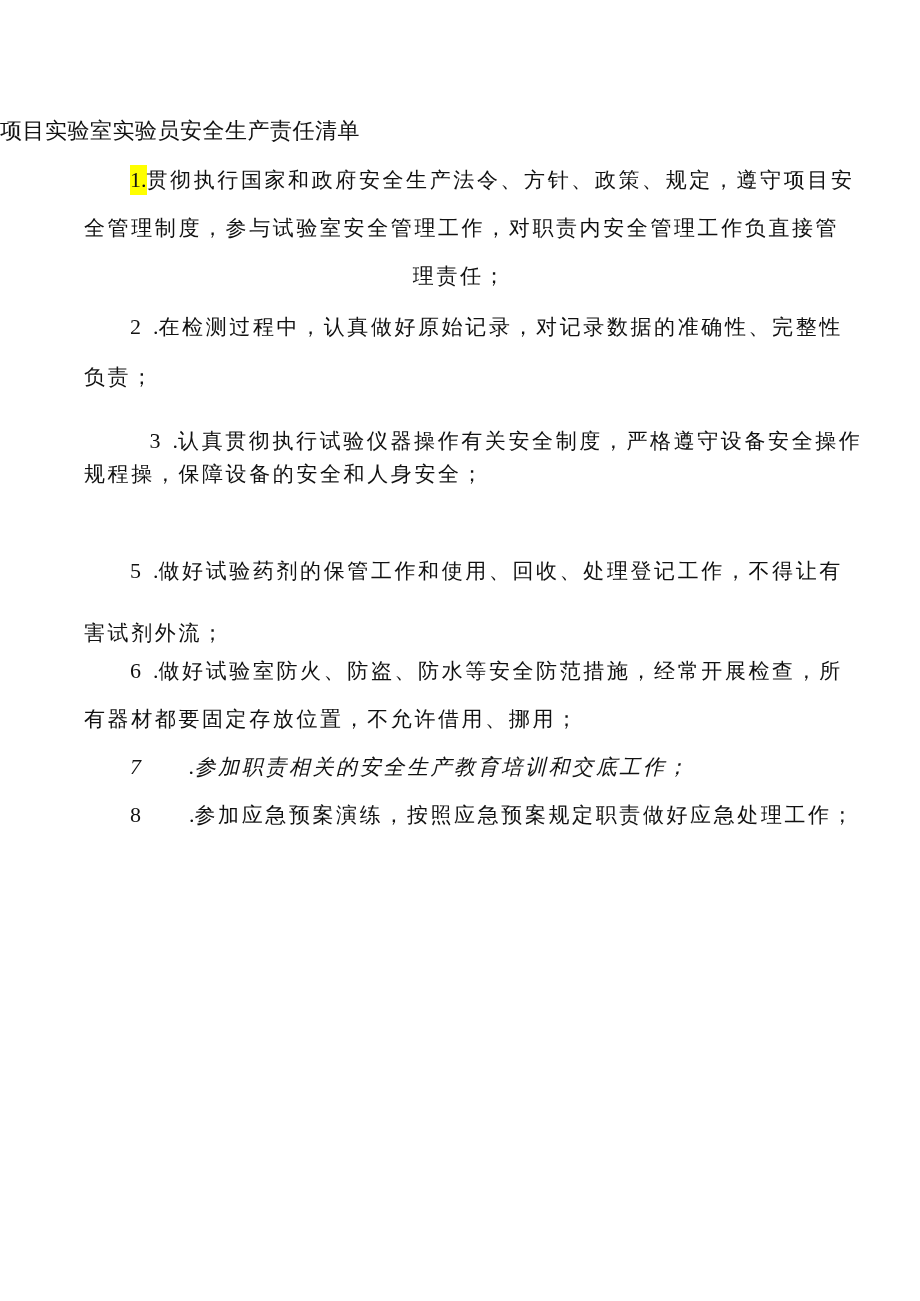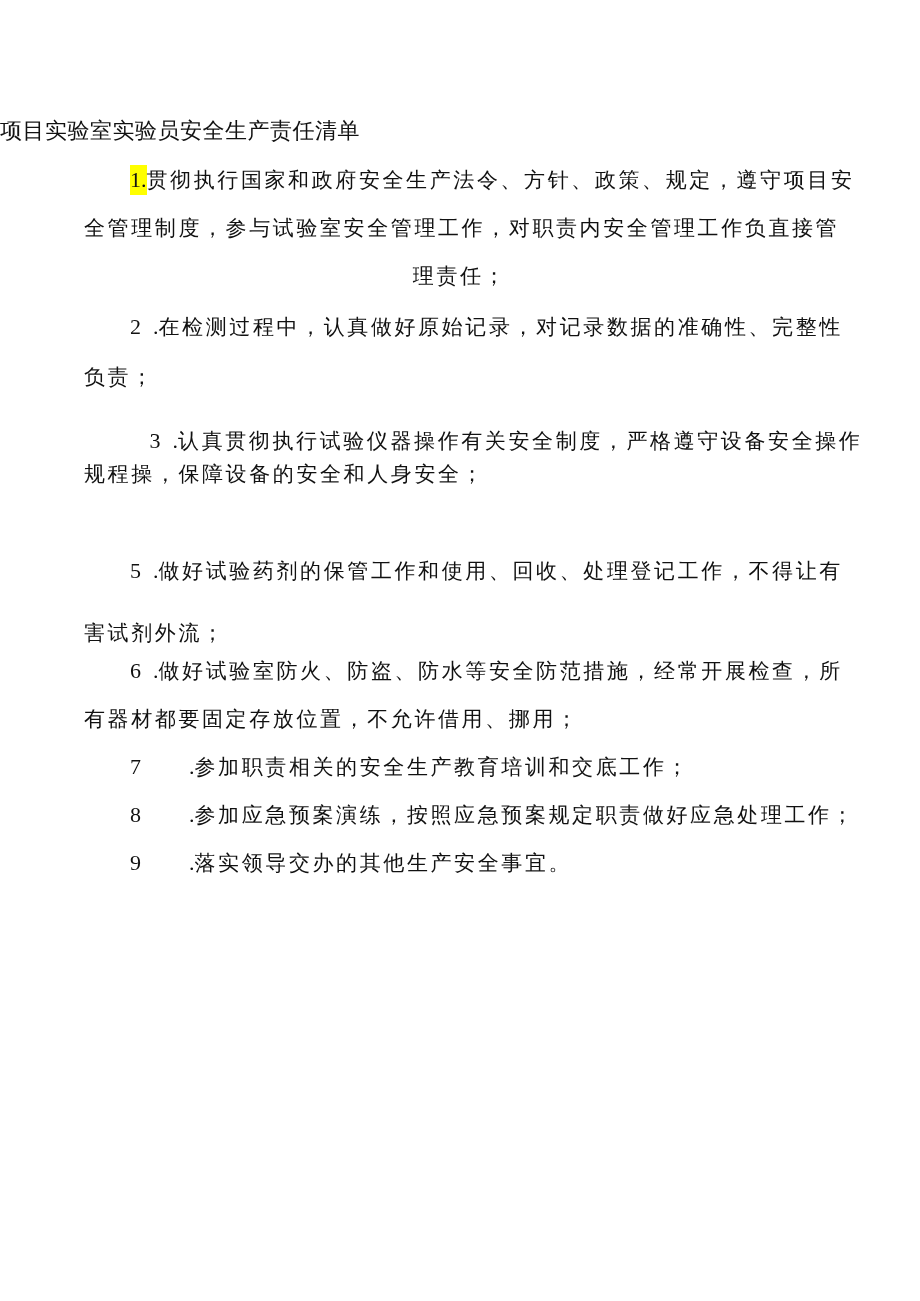--- a/index.html
+++ b/index.html
@@ -79,25 +79,22 @@
   <div class="line" style="top:556px; padding-left:46px;">
     <span class="num">5</span><span style="display:inline-block;width:12px;"></span><span class="num">.</span><span>做好试验药剂的保管工作和使用、回收、处理登记工作，不得让有</span>
   </div>
   <div class="line" style="top:587px;margin-top:31px;">害试剂外流；</div>
 
   <div class="line" style="top:656px; padding-left:46px;">
     <span class="num">6</span><span style="display:inline-block;width:12px;"></span><span class="num">.</span><span>做好试验室防火、防盗、防水等安全防范措施，经常开展检查，所</span>
   </div>
   <div class="line" style="top:704px;">有器材都要固定存放位置，不允许借用、挪用；</div>
 
-  <div class="line" style="top:752px; padding-left:46px;">
+  <div class="line" style="top:752px; padding-left:46px;font-style:italic;">
     <span class="num">7</span><span class="gap-wide"></span><span class="num">.</span><span>参加职责相关的安全生产教育培训和交底工作；</span>
   </div>
 
   <div class="line" style="top:800px; padding-left:46px;">
     <span class="num">8</span><span class="gap-wide"></span><span class="num">.</span><span>参加应急预案演练，按照应急预案规定职责做好应急处理工作；</span>
   </div>
 
-  <div class="line" style="top:848px; padding-left:46px;">
-    <span class="num">9</span><span class="gap-wide"></span><span class="num">.</span><span>落实领导交办的其他生产安全事宜。</span>
-  </div>
 
 </div>
 
 </body></html>

